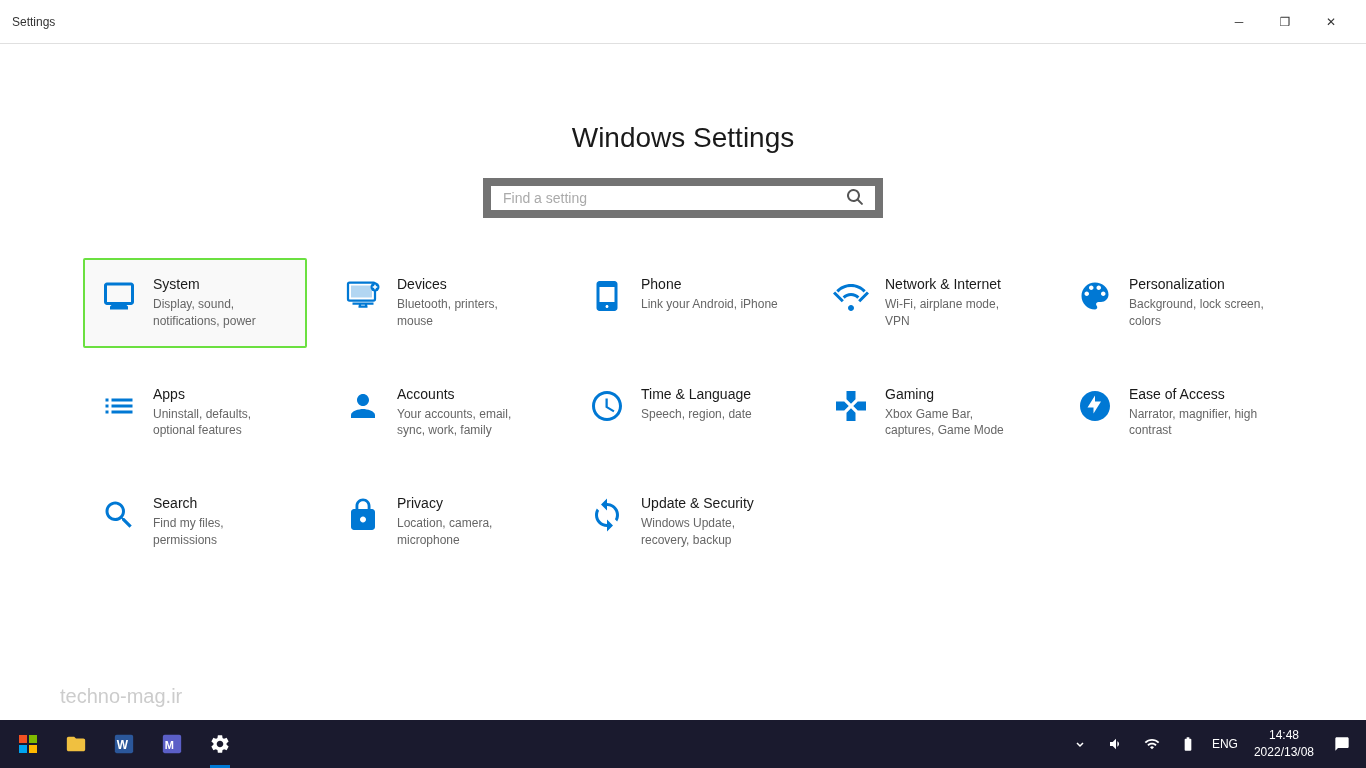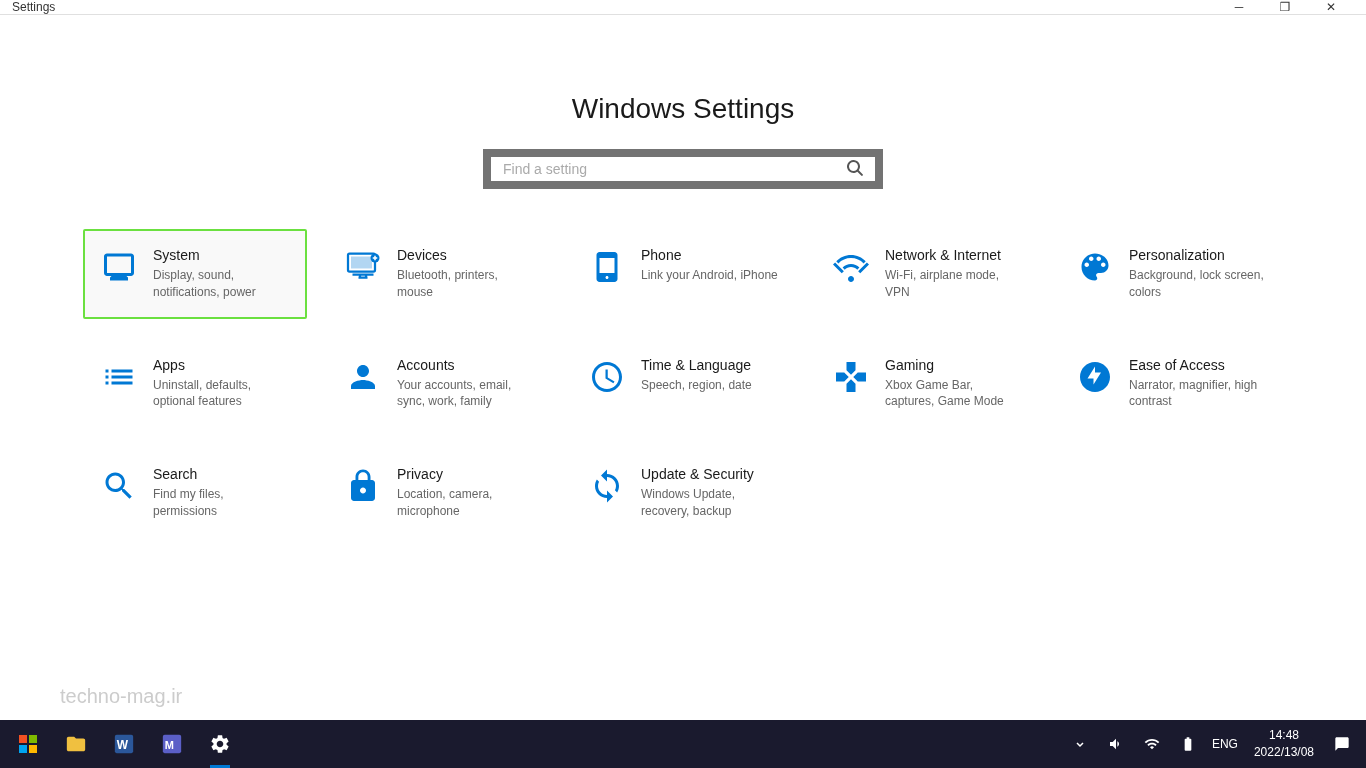--- a/index.html
+++ b/index.html
@@ -1,20 +1,20 @@
 <!DOCTYPE html>
 <html><head>
   <meta charset="utf-8">
   <style>
     * { margin: 0; padding: 0; box-sizing: border-box; }
     body { width: 1366px; height: 768px; font-family: 'Segoe UI', sans-serif; background: #fff; overflow: hidden; }
 
     
     .titlebar {
-      height: 15px;
+      height: 44px;
       background: #fff;
       display: flex;
       align-items: center;
       padding: 0 12px;
       border-bottom: 1px solid #e0e0e0;
       justify-content: space-between;
     }
     .titlebar-title { font-size: 12px; color: #333; }
     .titlebar-controls { display: flex; gap: 0; }
     .titlebar-btn {

